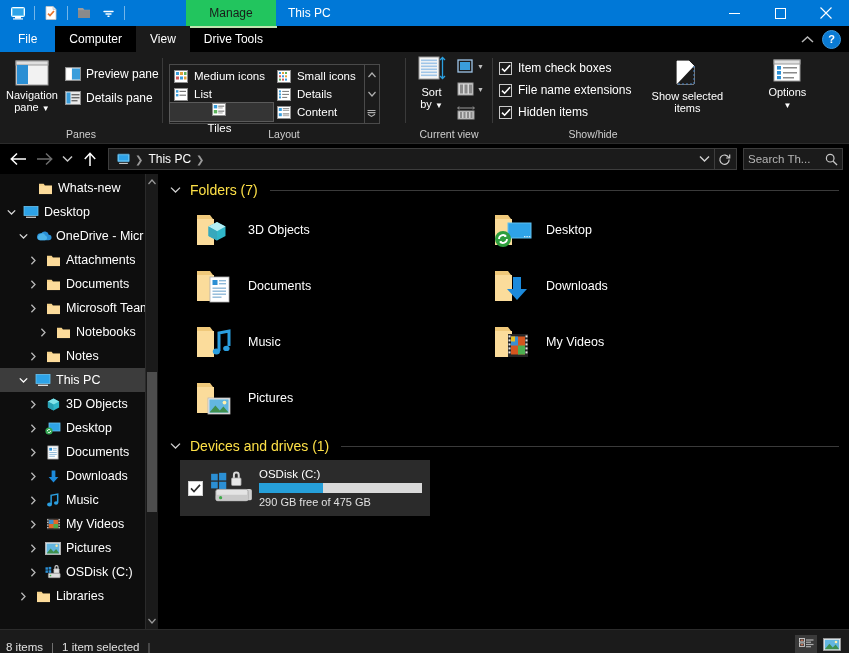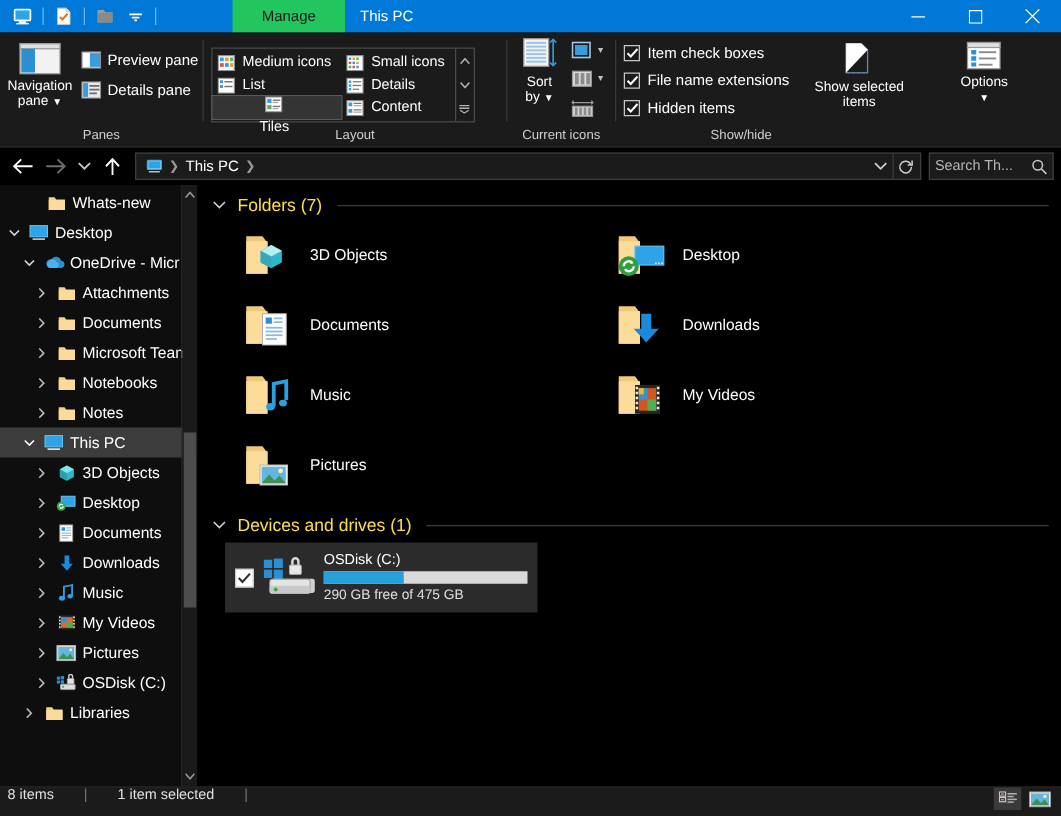--- a/index.html
+++ b/index.html
@@ -121,21 +121,21 @@
   .drive-chk { width:15px; height:15px; background:#fff; border:1px solid #d0d0d0; display:flex; align-items:center; justify-content:center; flex:0 0 15px;}
   .drive-ico { width:44px; height:40px; display:flex; align-items:center; justify-content:center; flex:0 0 44px;}
   .drive-info { flex:1; display:flex; flex-direction:column; gap:3px; min-width:0; }
   .drive-name { font-size:11.5px; color:#fff; white-space:nowrap; }
   .bar-outer { height:10px; background:#d9d9d9; width: 100%; }
   .bar-inner { height:100%; background:#26a0da; }
   .drive-sub { font-size:11px; color:#e0e0e0; white-space:nowrap; }
 
   
   .statusbar { height: 24px; background:#1b1b1b; border-top:1px solid #2b2b2b; display:flex;
-               align-items:flex-start; padding: 0 6px; gap:16px; flex: 0 0 24px; }
+               align-items:flex-end; padding: 0 6px; gap:0px; flex: 0 0 24px; }
   .st-text { font-size:11.5px; color:#e0e0e0; white-space:nowrap; }
   .st-sep { color:#777; padding: 0 8px; font-size:11.5px; }
   .st-right { margin-left:auto; display:flex; align-items:center; gap:4px; }
   .viewbtn { width:22px; height:18px; display:flex; align-items:center; justify-content:center; }
   .viewbtn.sel { background:#3a3a3a; }
 
   svg { display:block; }
 </style>
 </head>
 <body>
@@ -195,20 +195,44 @@
           </svg>
       </div>
       <div class="wc">
         <svg width="12" height="12" viewBox="0 0 12 12">
             <path d="M0.5 0.5l11 11M11.5 0.5l-11 11" stroke="#fff" stroke-width="1.1"></path>
           </svg>
       </div>
     </div>
   </div>
 
+  <div class="tabstrip">
+    <div class="tab file">
+        <span>File</span>
+      </div>
+    <div class="tab">
+        <span>Computer</span>
+      </div>
+    <div class="tab active">
+        <span>View</span>
+      </div>
+    <div class="tab ctx">
+        <span>Drive Tools</span>
+      </div>
+    <div class="tabstrip-right">
+      <div class="ribbon-collapse">
+        <svg width="13" height="9" viewBox="0 0 13 9">
+            <path d="M1 7l5.5-5 5.5 5" fill="none" stroke="#b8b8b8" stroke-width="1.5"></path>
+          </svg>
+      </div>
+      <div class="help-btn">
+        <span>?</span>
+      </div>
+    </div>
+  </div>
 
   <div class="ribbon">
 
     <div class="group" style="width:162px">
       <div class="group-content">
         <div class="bigbtn">
           <span>
             <svg width="34" height="28" viewBox="0 0 34 28">
                 <rect x="1" y="2" width="32" height="24" fill="#f2f2f2" stroke="#9a9a9a" stroke-width="1"></rect>
                 <rect x="1" y="2" width="32" height="4" fill="#dfdfdf" stroke="#9a9a9a" stroke-width="1"></rect>
@@ -414,21 +438,21 @@
                   <rect x="1" y="6" width="16" height="8" fill="#cfcfcf" stroke="#9a9a9a"></rect>
                   <rect x="3" y="7" width="2" height="6" fill="#8a8a8a"></rect>
                   <rect x="6.5" y="7" width="2" height="6" fill="#8a8a8a"></rect>
                   <rect x="10" y="7" width="2" height="6" fill="#8a8a8a"></rect>
                   <rect x="13.5" y="7" width="2" height="6" fill="#8a8a8a"></rect>
                 </svg>
             </span>
           </div>
         </div>
       </div>
-      <div class="group-label">Current icons</div>
+      <div class="group-label">Current view</div>
     </div>
     <div class="group-div"></div>
 
     <div class="group" style="flex:1">
       <div class="group-content" style="padding-top:4px; gap:12px">
         <div style="display:flex;flex-direction:column;gap:2px;padding-top:2px">
           <div class="chk-row">
             <span class="chkbox">
               <svg width="10" height="9" viewBox="0 0 10 9">
                   <path d="M1 4.6l2.6 2.6L9 1.2" fill="none" stroke="#ffffff" stroke-width="1.6"></path>
@@ -640,21 +664,21 @@
             </span>
           <span class="ico">
               <svg width="15" height="13" viewBox="0 0 16 14">
                 <path d="M1 2h5l1.4 1.8H15V13H1z" fill="#f5d28a"></path>
                 <path d="M1 4.2h14V13H1z" fill="#fcdb9a"></path>
               </svg>
             </span>
           <span class="lbl">Microsoft Team</span>
         </div>
 
-        <div class="navrow" style="padding-left:26px">
+        <div class="navrow" style="padding-left:36px">
           <span class="chev">
               <svg width="7" height="9" viewBox="0 0 7 9">
                 <path d="M1.4 0.8L5 4.5 1.4 8.2" fill="none" stroke="#b8b8b8" stroke-width="1.3"></path>
               </svg>
             </span>
           <span class="ico">
               <svg width="15" height="13" viewBox="0 0 16 14">
                 <path d="M1 2h5l1.4 1.8H15V13H1z" fill="#f5d28a"></path>
                 <path d="M1 4.2h14V13H1z" fill="#fcdb9a"></path>
               </svg>

